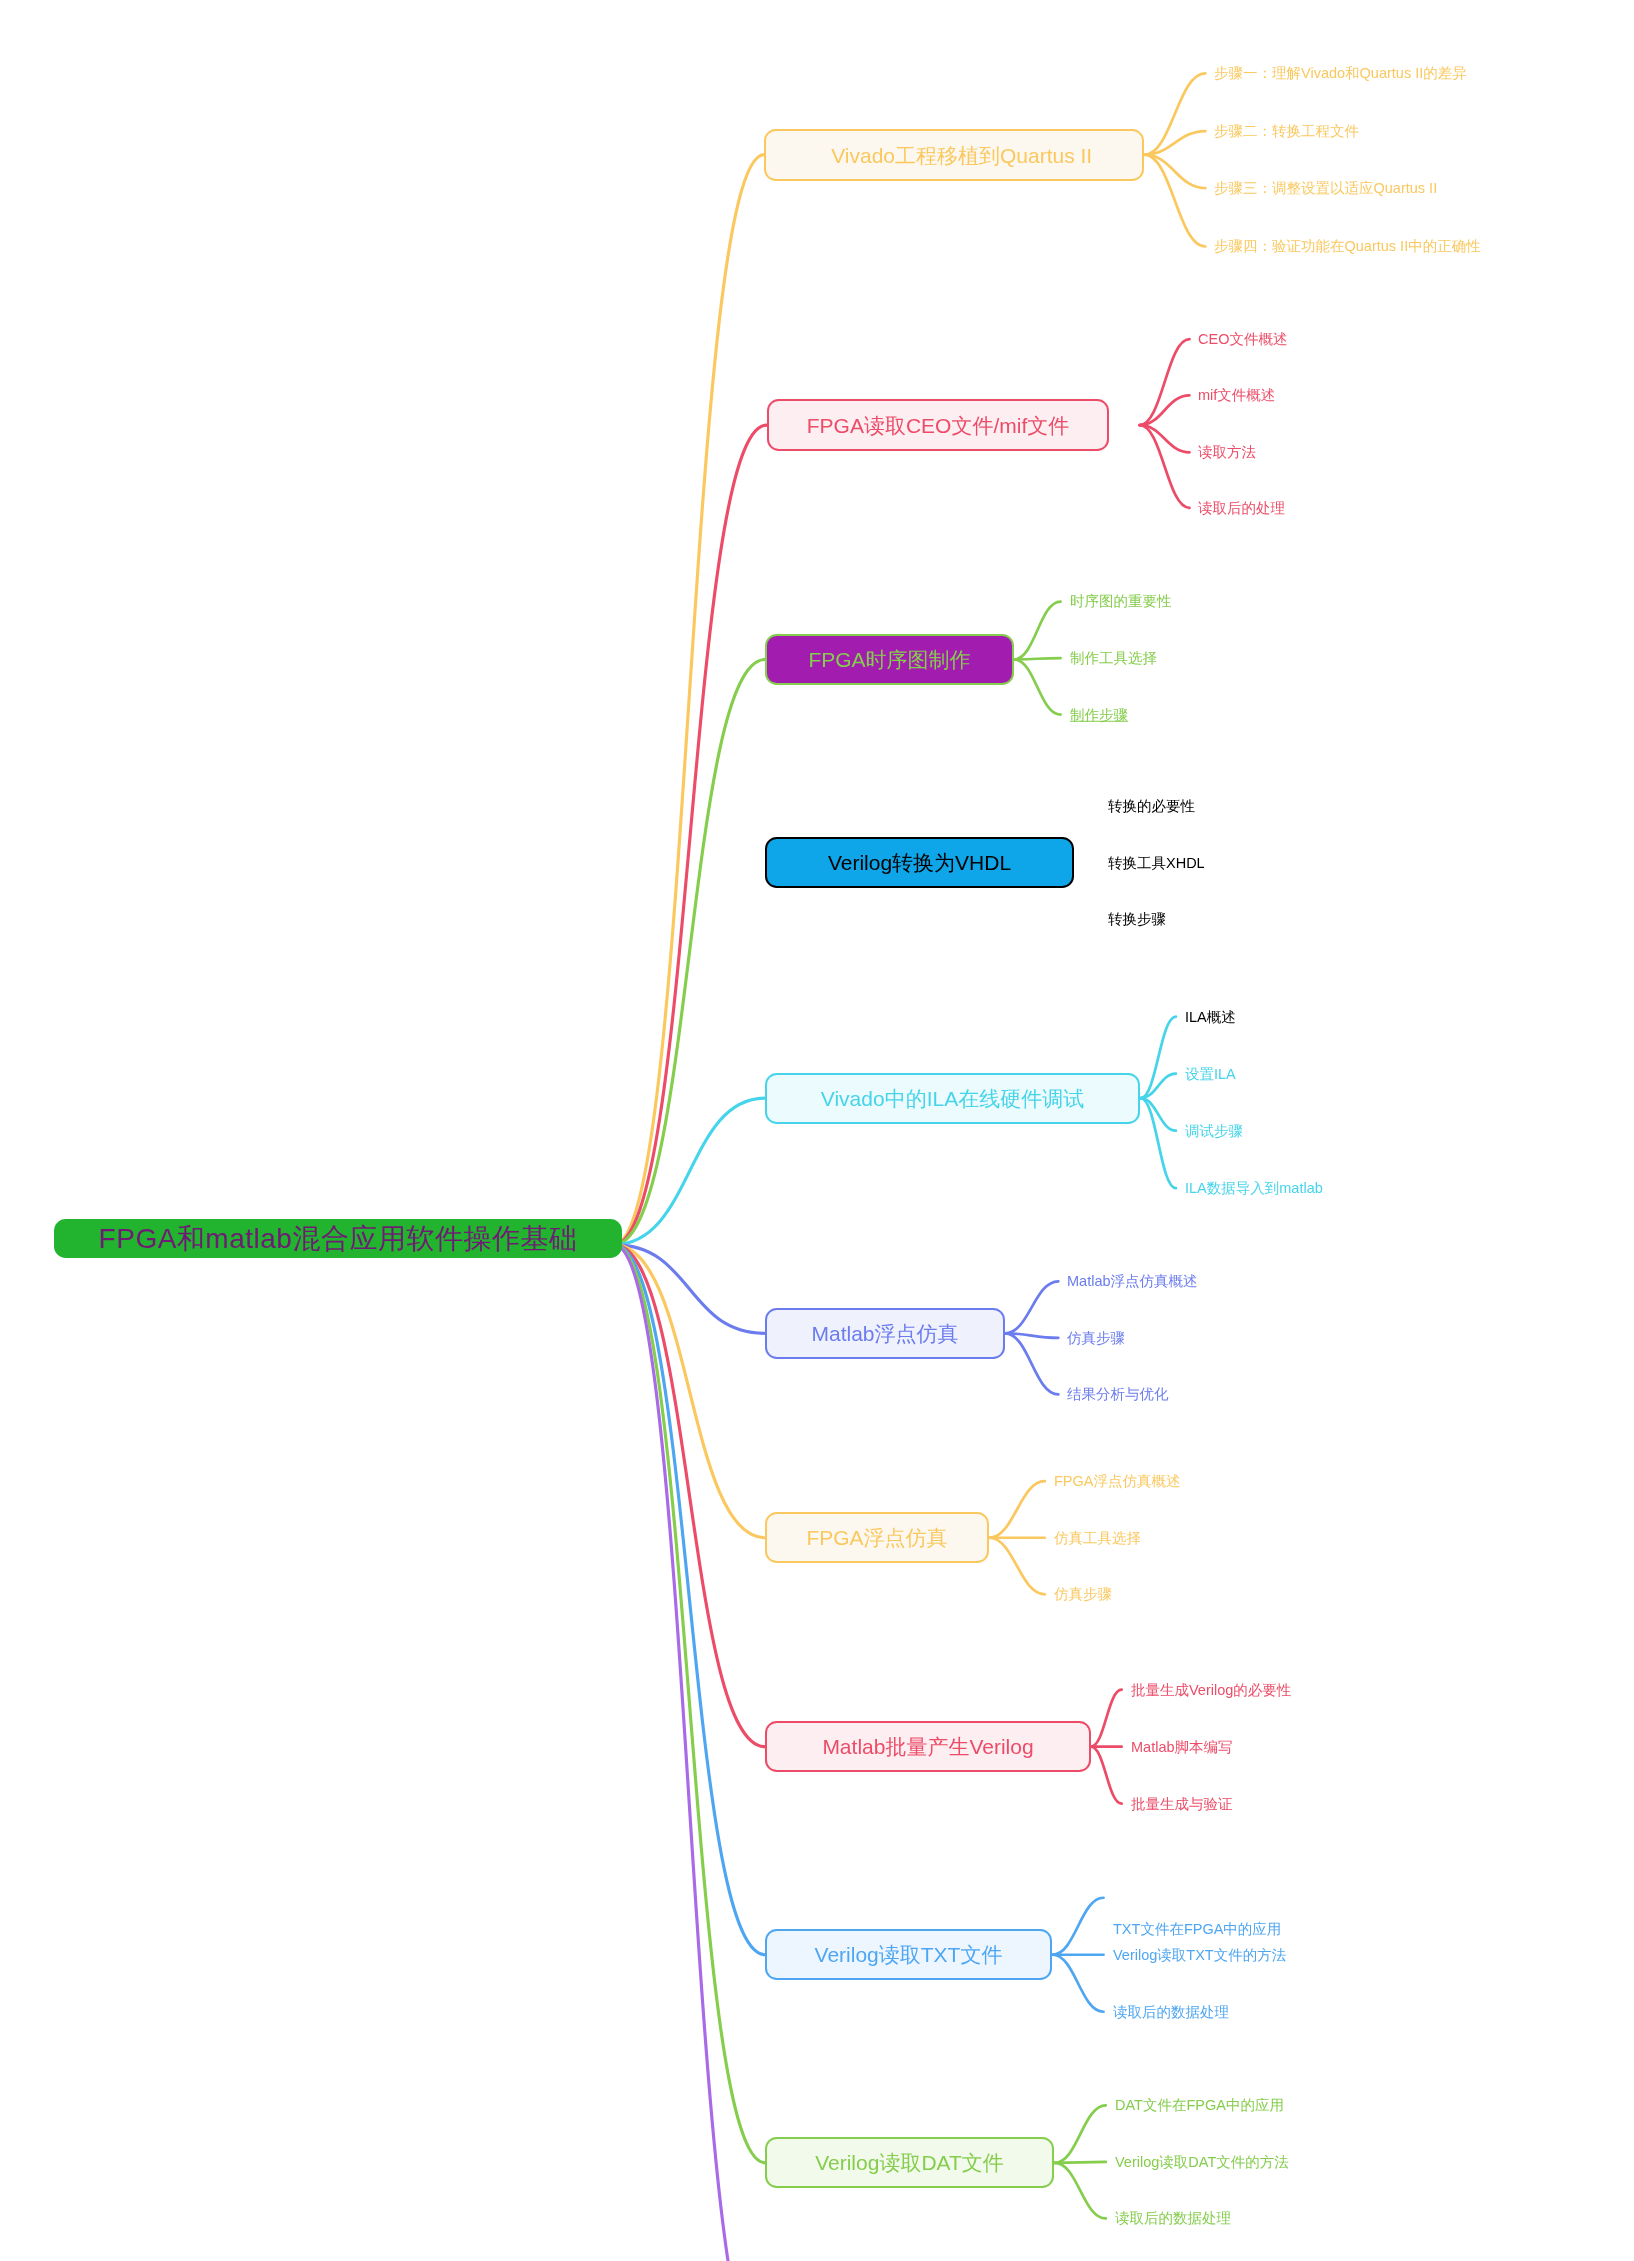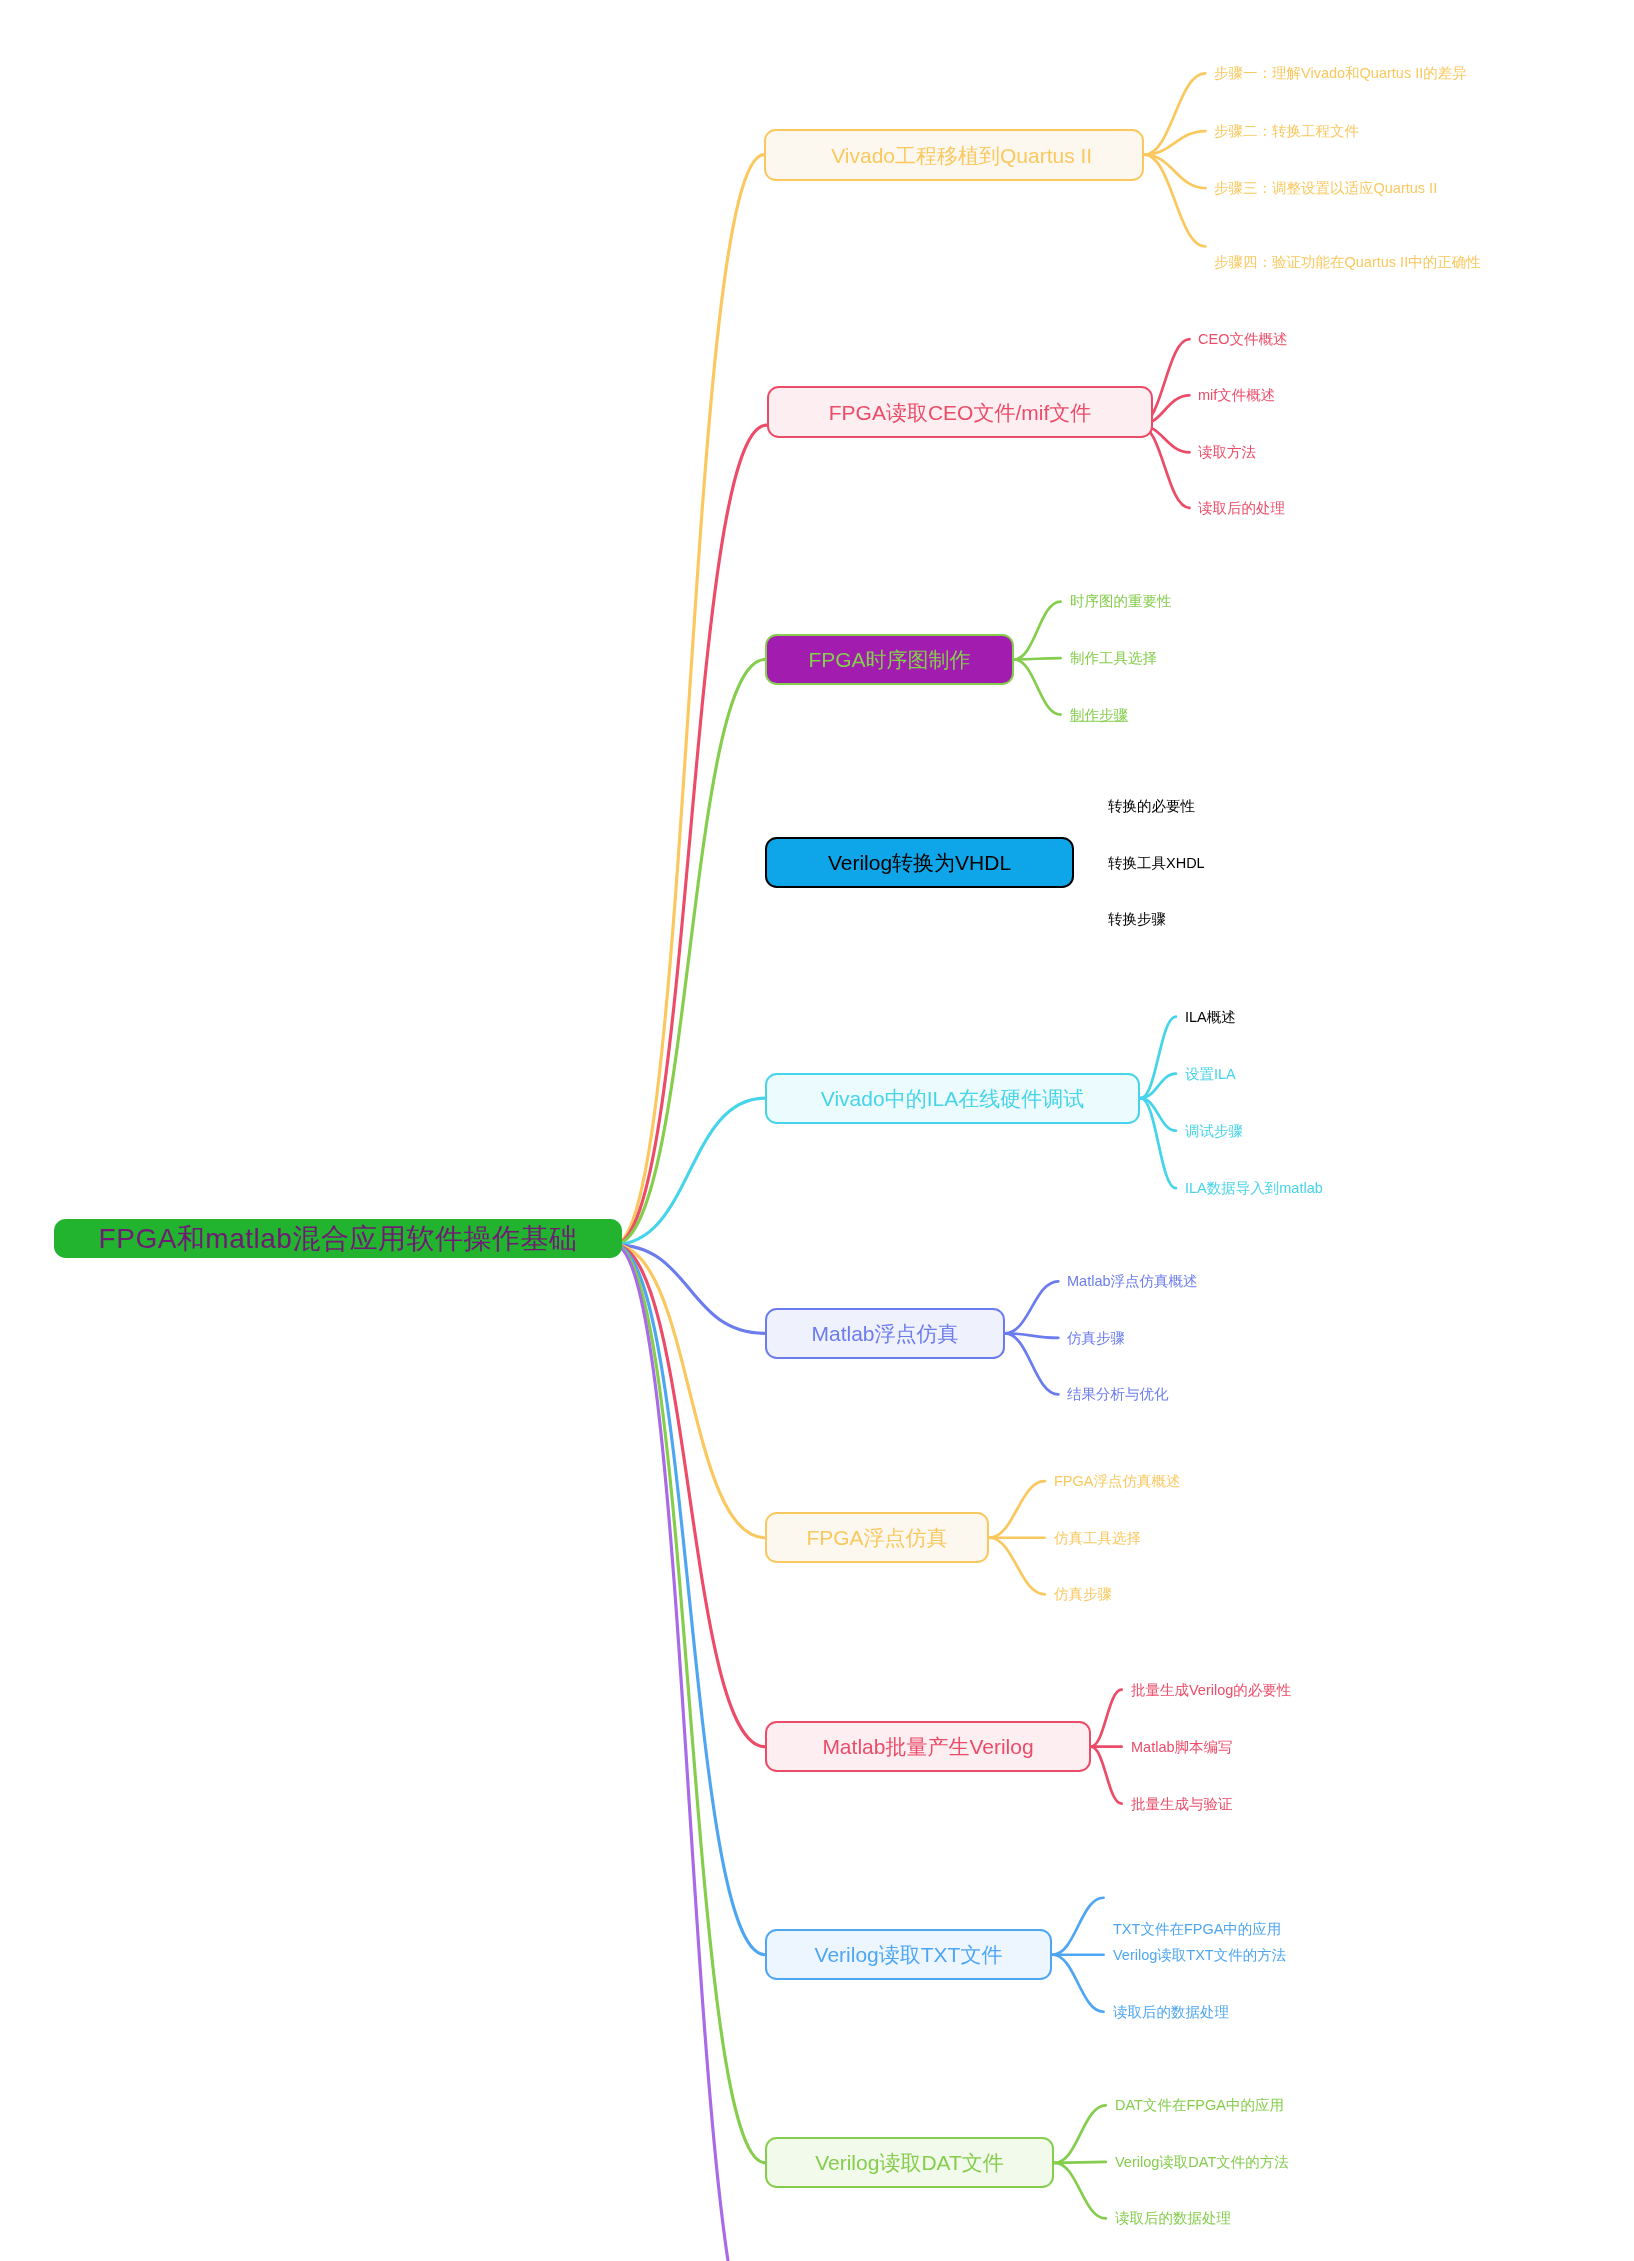--- a/index.html
+++ b/index.html
@@ -74,22 +74,22 @@
   <div id="nodes">
       <div class="node root-node" style="left: 54px; top: 1219px; width: 568px; height: 39px; background: rgb(34, 179, 47); color: #701a75;">
         <span>FPGA和matlab混合应用软件操作基础</span>
       </div>
       <div class="node branch-node" style="left: 764px; top: 129px; width: 380px; height: 52px; background: rgb(253, 248, 239); border-color: rgb(250, 200, 95); color: rgb(250, 200, 95); padding-left: 29px;">
         <span>Vivado工程移植到Quartus II</span>
       </div>
       <div class="leaf" style="left: 1214px; top: 73px; color: rgb(250, 200, 95);">步骤一：理解Vivado和Quartus II的差异</div>
       <div class="leaf" style="left: 1214px; top: 131px; color: rgb(250, 200, 95);">步骤二：转换工程文件</div>
       <div class="leaf" style="left: 1214px; top: 188px; color: rgb(250, 200, 95);">步骤三：调整设置以适应Quartus II</div>
-      <div class="leaf" style="left: 1214px; top: 246px; color: rgb(250, 200, 95); margin-top: 16px;">步骤四：验证功能在Quartus II中的正确性</div>
-      <div class="node branch-node" style="left: 767px; top: 386px; width: 386px; height: 52px; background: rgb(253, 238, 241); border-color: rgb(236, 76, 104); color: rgb(236, 76, 104);">
+      <div class="leaf" style="left: 1214px; top: 246px; color: rgb(250, 200, 95);">步骤四：验证功能在Quartus II中的正确性</div>
+      <div class="node branch-node" style="left: 767px; top: 399px; width: 342px; height: 52px; background: rgb(253, 238, 241); border-color: rgb(236, 76, 104); color: rgb(236, 76, 104);">
         <span>FPGA读取CEO文件/mif文件</span>
       </div>
       <div class="leaf" style="left: 1198px; top: 339px; color: rgb(236, 76, 104);">CEO文件概述</div>
       <div class="leaf" style="left: 1198px; top: 395px; color: rgb(236, 76, 104);">mif文件概述</div>
       <div class="leaf" style="left: 1198px; top: 452px; color: rgb(236, 76, 104);">读取方法</div>
       <div class="leaf" style="left: 1198px; top: 508px; color: rgb(236, 76, 104);">读取后的处理</div>
       <div class="node branch-node" style="left: 765px; top: 634px; width: 249px; height: 51px; background: #a21caf; border-color: rgb(133, 205, 76); color: rgb(133, 205, 76);">
         <span>FPGA时序图制作</span>
       </div>
       <div class="leaf" style="left: 1070px; top: 601px; color: rgb(133, 205, 76);">时序图的重要性</div>

